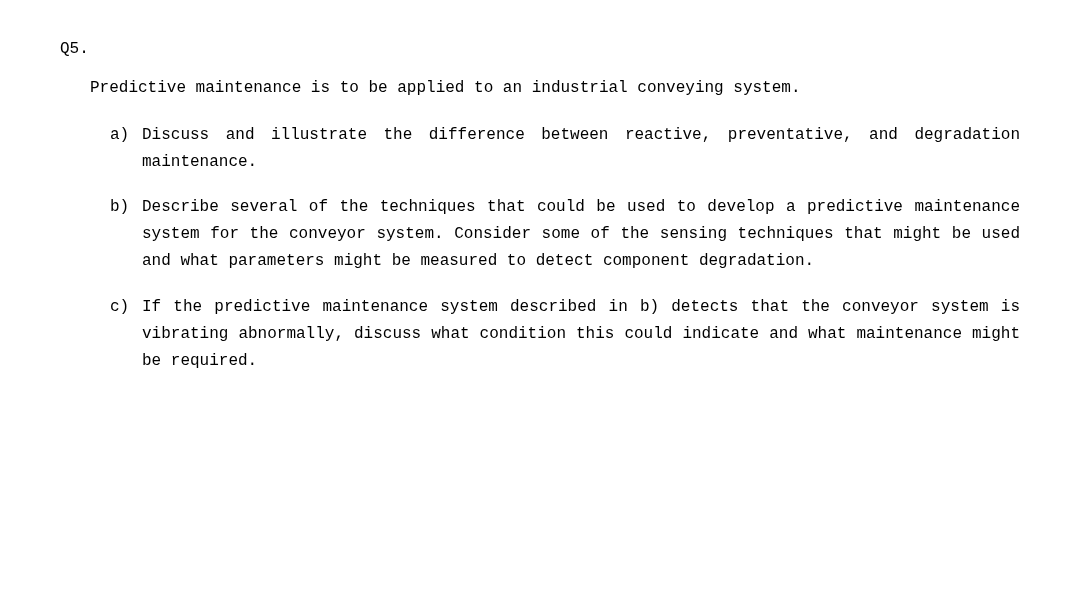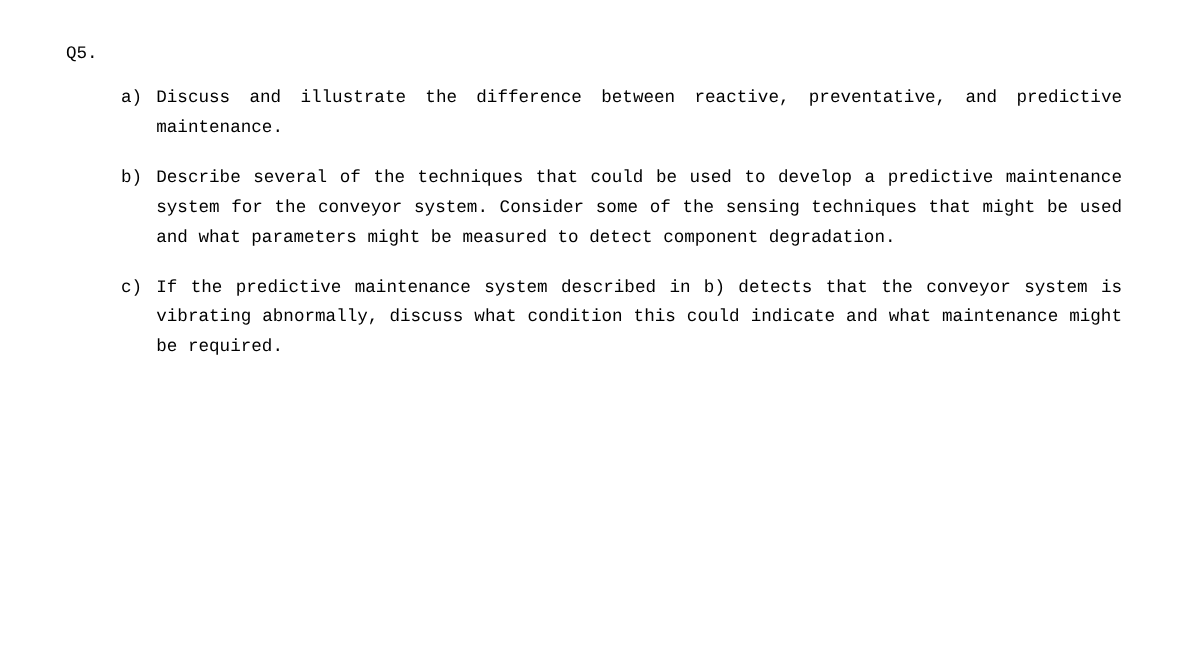--- a/index.html
+++ b/index.html
@@ -55,26 +55,27 @@
       text-align: justify;
     }
   </style>
 </head>
 <body>
 
 <div>
 
   <div class="question-label">Q5.</div>
 
+  <div class="question-intro">Predictive maintenance is to be applied to an industrial conveying system.</div>
 
   <ul class="parts-list">
 
     <li>
       <span class="part-label">a)</span>
-      <span class="part-content">Discuss and illustrate the difference between reactive, preventative, and predictive maintenance.</span>
+      <span class="part-content">Discuss and illustrate the difference between reactive, preventative, and degradation maintenance.</span>
     </li>
 
     <li>
       <span class="part-label">b)</span>
       <span class="part-content">Describe several of the techniques that could be used to develop a predictive maintenance system for the conveyor system. Consider some of the sensing techniques that might be used and what parameters might be measured to detect component degradation.</span>
     </li>
 
     <li>
       <span class="part-label">c)</span>
       <span class="part-content">If the predictive maintenance system described in b) detects that the conveyor system is vibrating abnormally, discuss what condition this could indicate and what maintenance might be required.</span>

